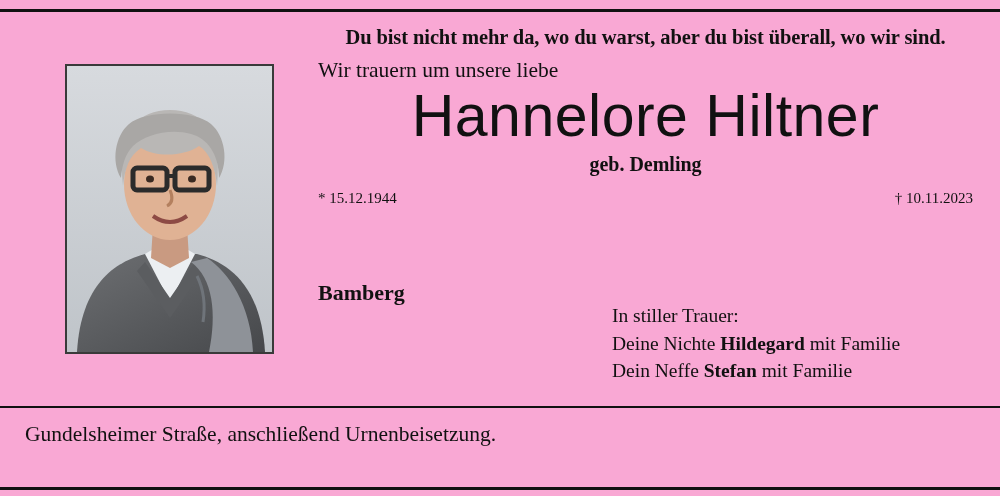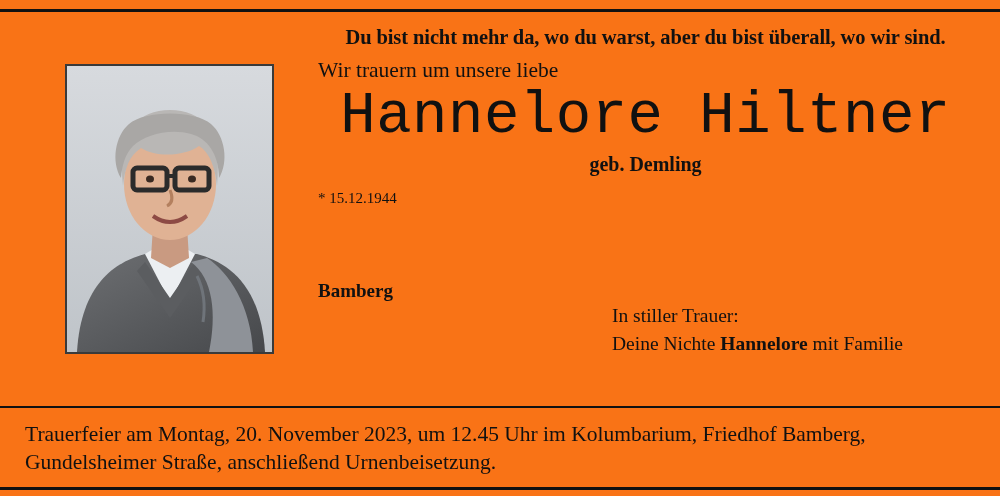--- a/index.html
+++ b/index.html
@@ -8,21 +8,21 @@
     background: #ffffff;
   }
   body {
     font-family: "Liberation Serif", serif;
     color: #111111;
   }
   #page {
     position: relative;
     width: 1000px;
     height: 496px;
-    background: #f97316;
+    background: #f9a8d4;
     overflow: hidden;
   }
 
   
   .rule-top {
     position: absolute;
     left: 0;
     top: 9px;
     width: 1000px;
     height: 3px;
@@ -75,21 +75,21 @@
     white-space: nowrap;
     margin: 0 0 9px 0;
   }
 
   .trauern {
     font-size: 21.5px;
     margin: 0 0 0 0;
   }
 
   .name {
-    font-family: Liberation Mono, monospace;
+    font-family: Liberation Sans, sans-serif;
     font-size: 59px;
     font-weight: normal;
     text-align: center;
     letter-spacing: 0.5px;
     line-height: 1.08;
     margin: 2px 0 4px 0;
     white-space: nowrap;
   }
 
   .geb {
@@ -112,21 +112,21 @@
   .dates .died {
     position: absolute;
     right: 0;
     top: 0;
   }
 
   .city {
     position: absolute;
     left: 318px;
     top: 280px;
-    font-size: 19px;
+    font-size: 22px;
     font-weight: bold;
   }
 
   .mourners {
     position: absolute;
     left: 612px;
     top: 278px;
     font-size: 19.5px;
     line-height: 1.42;
   }
@@ -192,34 +192,37 @@
     </svg>
   </div>
 
   <div class="col">
     <div class="headline">Du bist nicht mehr da, wo du warst, aber du bist überall, wo wir sind.</div>
     <div class="trauern">Wir trauern um unsere liebe</div>
     <div class="name">Hannelore Hiltner</div>
     <div class="geb">geb. Demling</div>
     <div class="dates">
       <span class="born">* 15.12.1944</span>
+      <span class="died">† 10.11.2023</span>
     </div>
   </div>
 
   <div class="city">Bamberg</div>
 
   <div class="mourners">
     <span class="lead">In stiller Trauer:</span>
     <span class="m-row">
-      <span>Deine Nichte </span><b>Hannelore</b><span> mit Familie</span>
+      <span>Deine Nichte </span><b>Hildegard</b><span> mit Familie</span>
     </span>
+    <span class="m-row">
+      <span>Dein Neffe </span><b>Stefan</b><span> mit Familie</span>
+    </span>
   </div>
 
   <div class="rule-mid"></div>
 
   <div class="footer">
-    <span>Trauerfeier am Montag, 20. November 2023, um 12.45 Uhr im Kolumbarium, Friedhof Bamberg,</span>
     <span>Gundelsheimer Straße, anschließend Urnenbeisetzung.</span>
   </div>
 
   <div class="rule-bottom"></div>
 
 </div>
 
 </body></html>

